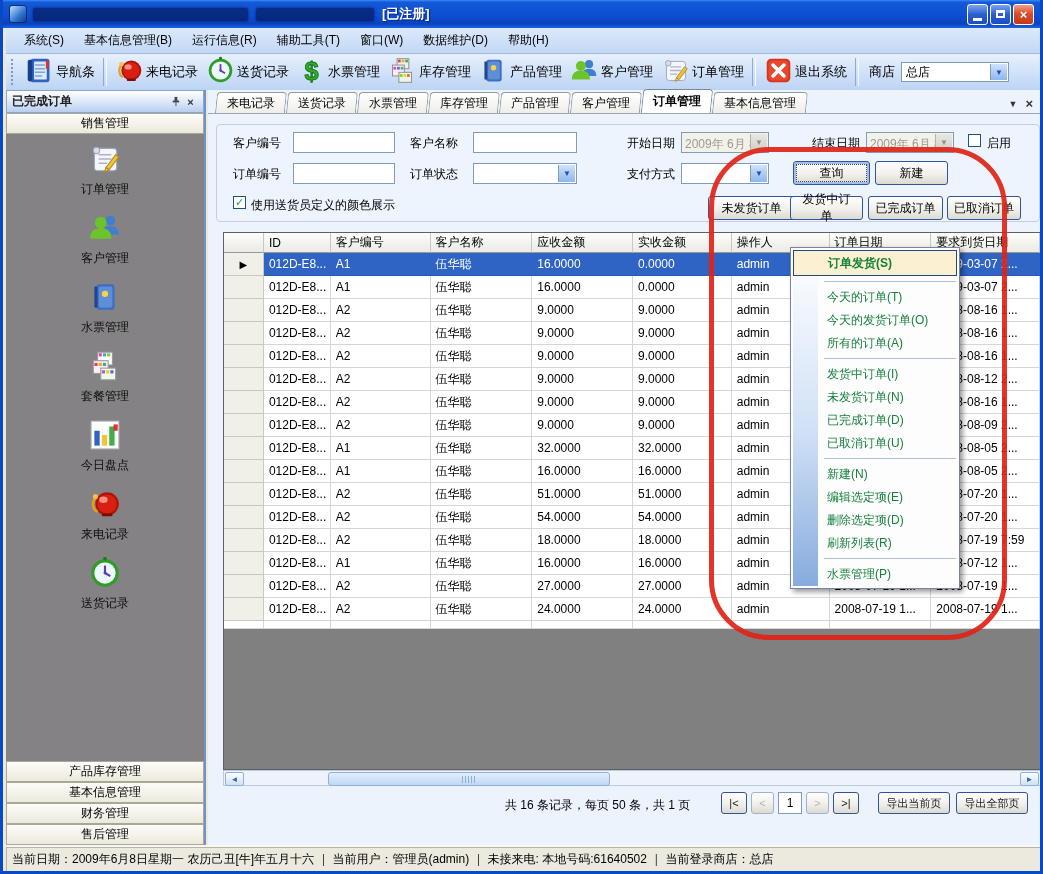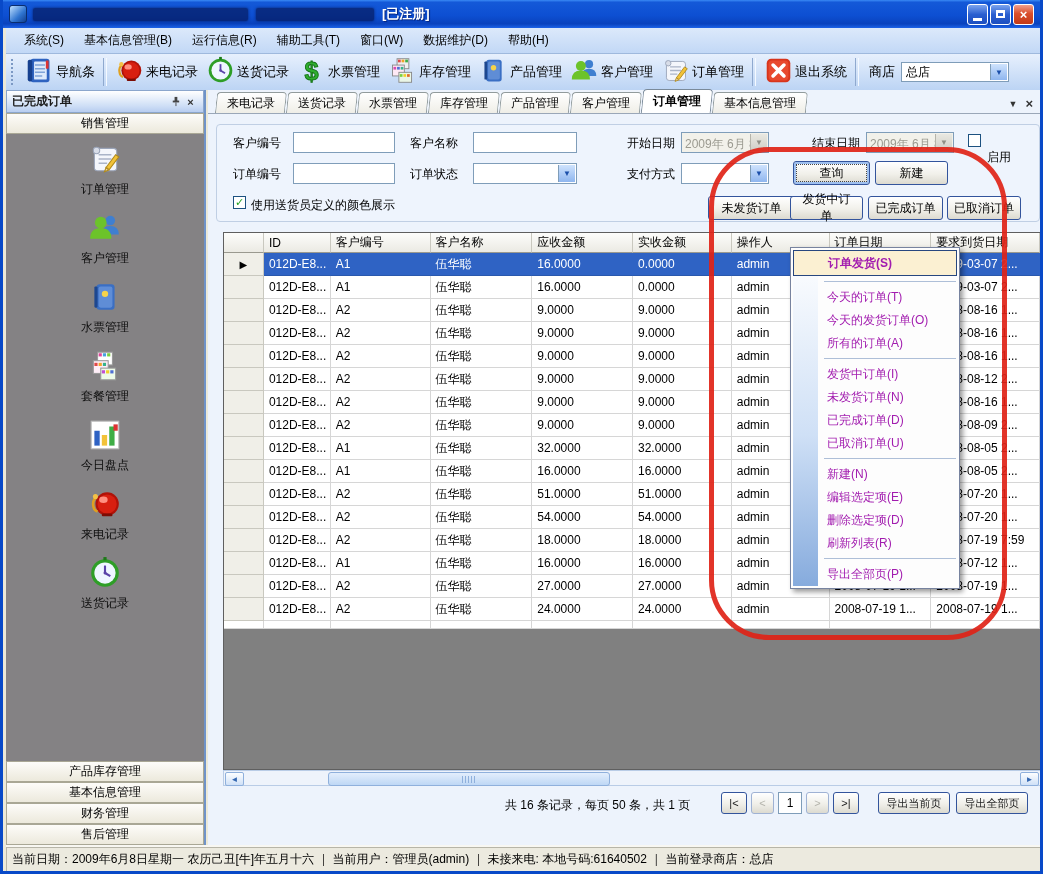--- a/index.html
+++ b/index.html
@@ -113,21 +113,21 @@
   
   .statusbar{position:absolute;left:3px;top:845px;width:1037px;height:26px;background:#eceadf;border-top:2px solid #f8f7f2;
     box-shadow:inset 1px 1px 0 #b7b5a8;display:flex;align-items:center;padding-left:6px;box-sizing:border-box;
     font-size:12px;color:#000;white-space:nowrap;overflow:hidden;}
   .win-bottom{position:absolute;left:0;top:871px;width:100%;height:3px;background:#0849c8;}
   
   .ctx-menu{position:absolute;left:787px;top:247px;width:170px;background:#fdfdfd;border:1px solid #77839f;
     box-shadow:3px 3px 5px rgba(0,0,0,.4);z-index:40;padding:2px 0;box-sizing:border-box;}
   .ctx-strip{position:absolute;left:2px;top:2px;bottom:2px;width:25px;
     background:linear-gradient(180deg,#ffffff,#cfe0f6 55%,#86abdd);}
-  .ctx-item{position:relative;height:23px;display:flex;align-items:center;padding-left:36px;font-size:12px;color:#a21caf;}
+  .ctx-item{position:relative;height:23px;display:flex;align-items:center;padding-left:36px;font-size:12px;color:#15803d;}
   .ctx-item.hl{height:26px;margin:0 2px 2px 2px;padding-left:34px;background:#fbf0d2;border:1px solid #27477f;
     box-sizing:border-box;font-weight:bold;}
   .ctx-sep{height:8px;position:relative;}
   .ctx-sep::after{content:"";position:absolute;left:33px;right:3px;top:3px;border-top:1px solid #aebfd8;}
   
   .red-oval{position:absolute;left:706px;top:147px;width:288px;height:483px;border:5px solid #df2317;border-radius:60px;
     z-index:50;pointer-events:none;opacity:.92;}
 </style>
 </head>
 <body>
@@ -410,21 +410,21 @@
       <div class="fcombo disabled" style="left:473px;top:18px;width:88px">
         <span class="val">2009年 6月 8日</span>
         <span class="combo-arrow">▼</span>
       </div>
       <span class="flabel" style="left:604px;top:21px">结束日期</span>
       <div class="fcombo disabled" style="left:658px;top:18px;width:88px">
         <span class="val">2009年 6月 8日</span>
         <span class="combo-arrow">▼</span>
       </div>
       <span class="checkbox" style="left:760px;top:20px" id="cb-enable"></span>
-      <span class="flabel" style="left:779px;top:35px">启用</span>
+      <span class="flabel" style="left:779px;top:21px">启用</span>
 
       <span class="flabel" style="left:25px;top:52px">订单编号</span>
       <input class="finput" style="left: 85px; top: 49px; width: 102px;" value="">
       <span class="flabel" style="left:202px;top:52px">订单状态</span>
       <div class="fcombo" style="left:265px;top:49px;width:104px">
         <span class="val"></span>
         <span class="combo-arrow">▼</span>
       </div>
       <span class="flabel" style="left:419px;top:52px">支付方式</span>
       <div class="fcombo" style="left:473px;top:49px;width:88px">
@@ -681,17 +681,17 @@
       <div class="ctx-item">发货中订单(I)</div>
       <div class="ctx-item">未发货订单(N)</div>
       <div class="ctx-item">已完成订单(D)</div>
       <div class="ctx-item">已取消订单(U)</div>
       <div class="ctx-sep"></div>
       <div class="ctx-item">新建(N)</div>
       <div class="ctx-item">编辑选定项(E)</div>
       <div class="ctx-item">删除选定项(D)</div>
       <div class="ctx-item">刷新列表(R)</div>
       <div class="ctx-sep"></div>
-      <div class="ctx-item">导出全部页(P)</div>
+      <div class="ctx-item">水票管理(P)</div>
     </div>
 
   <div class="red-oval"></div>
 </div>
 
 </body></html>

